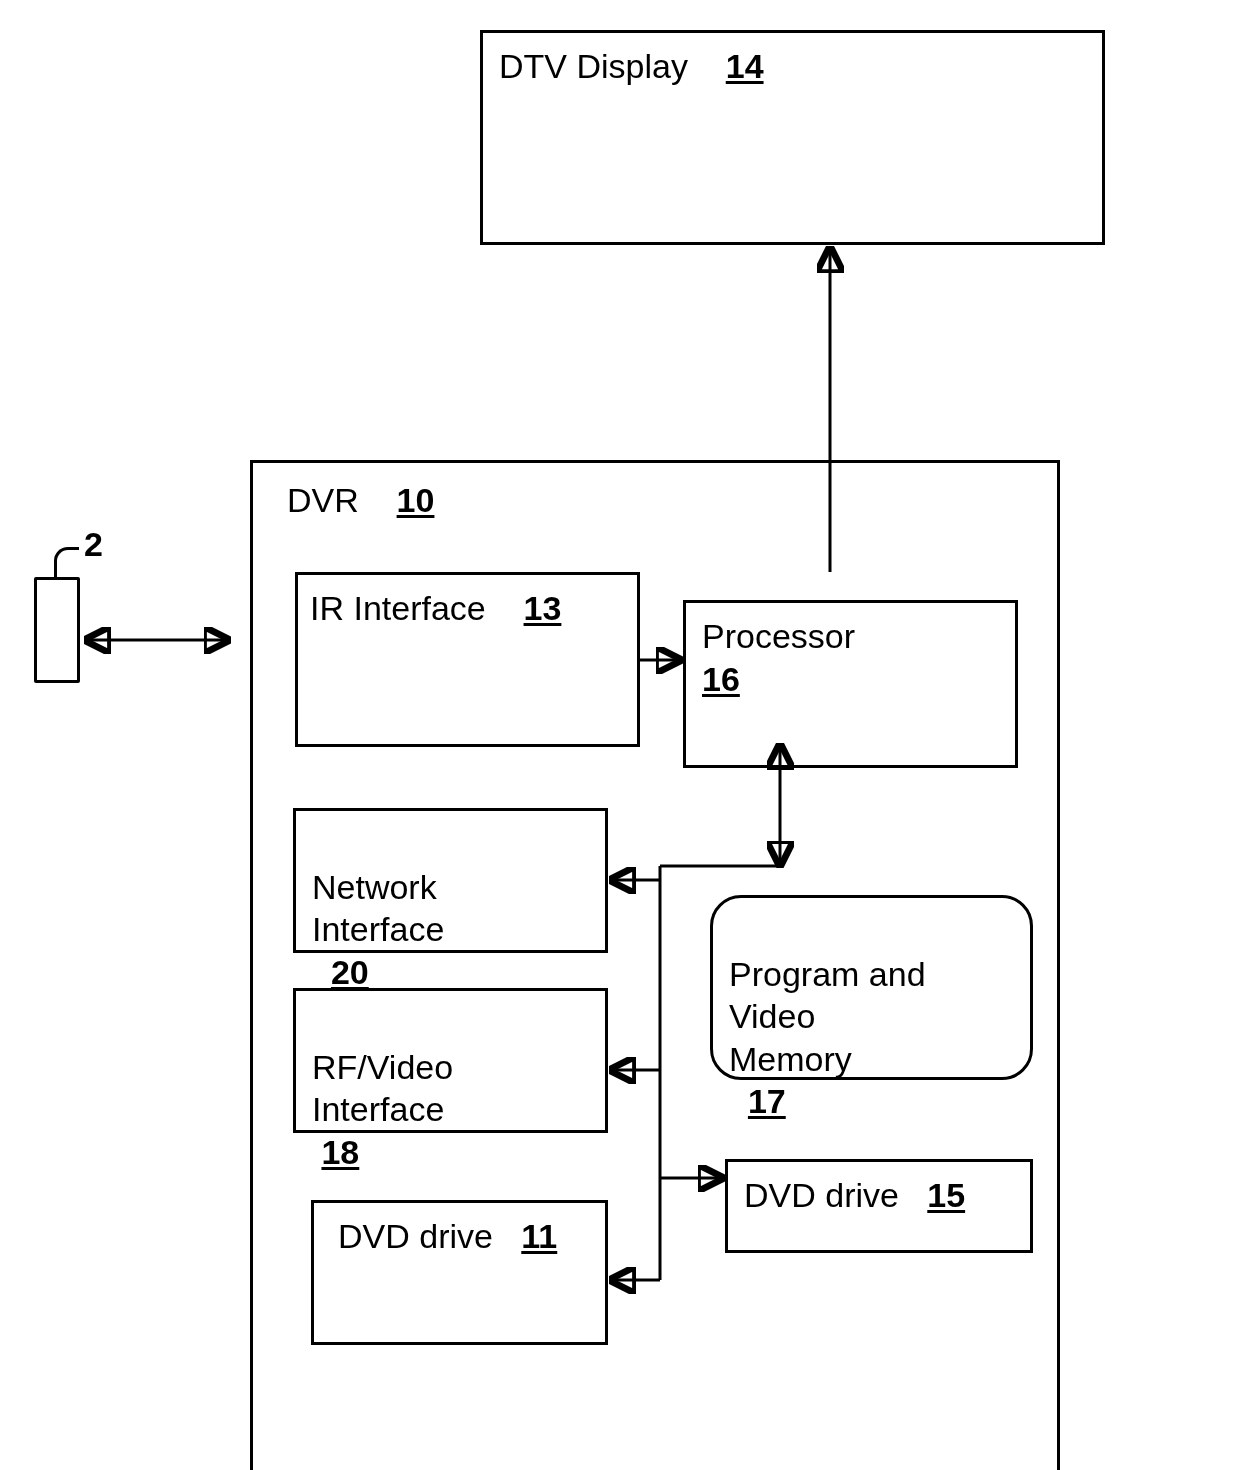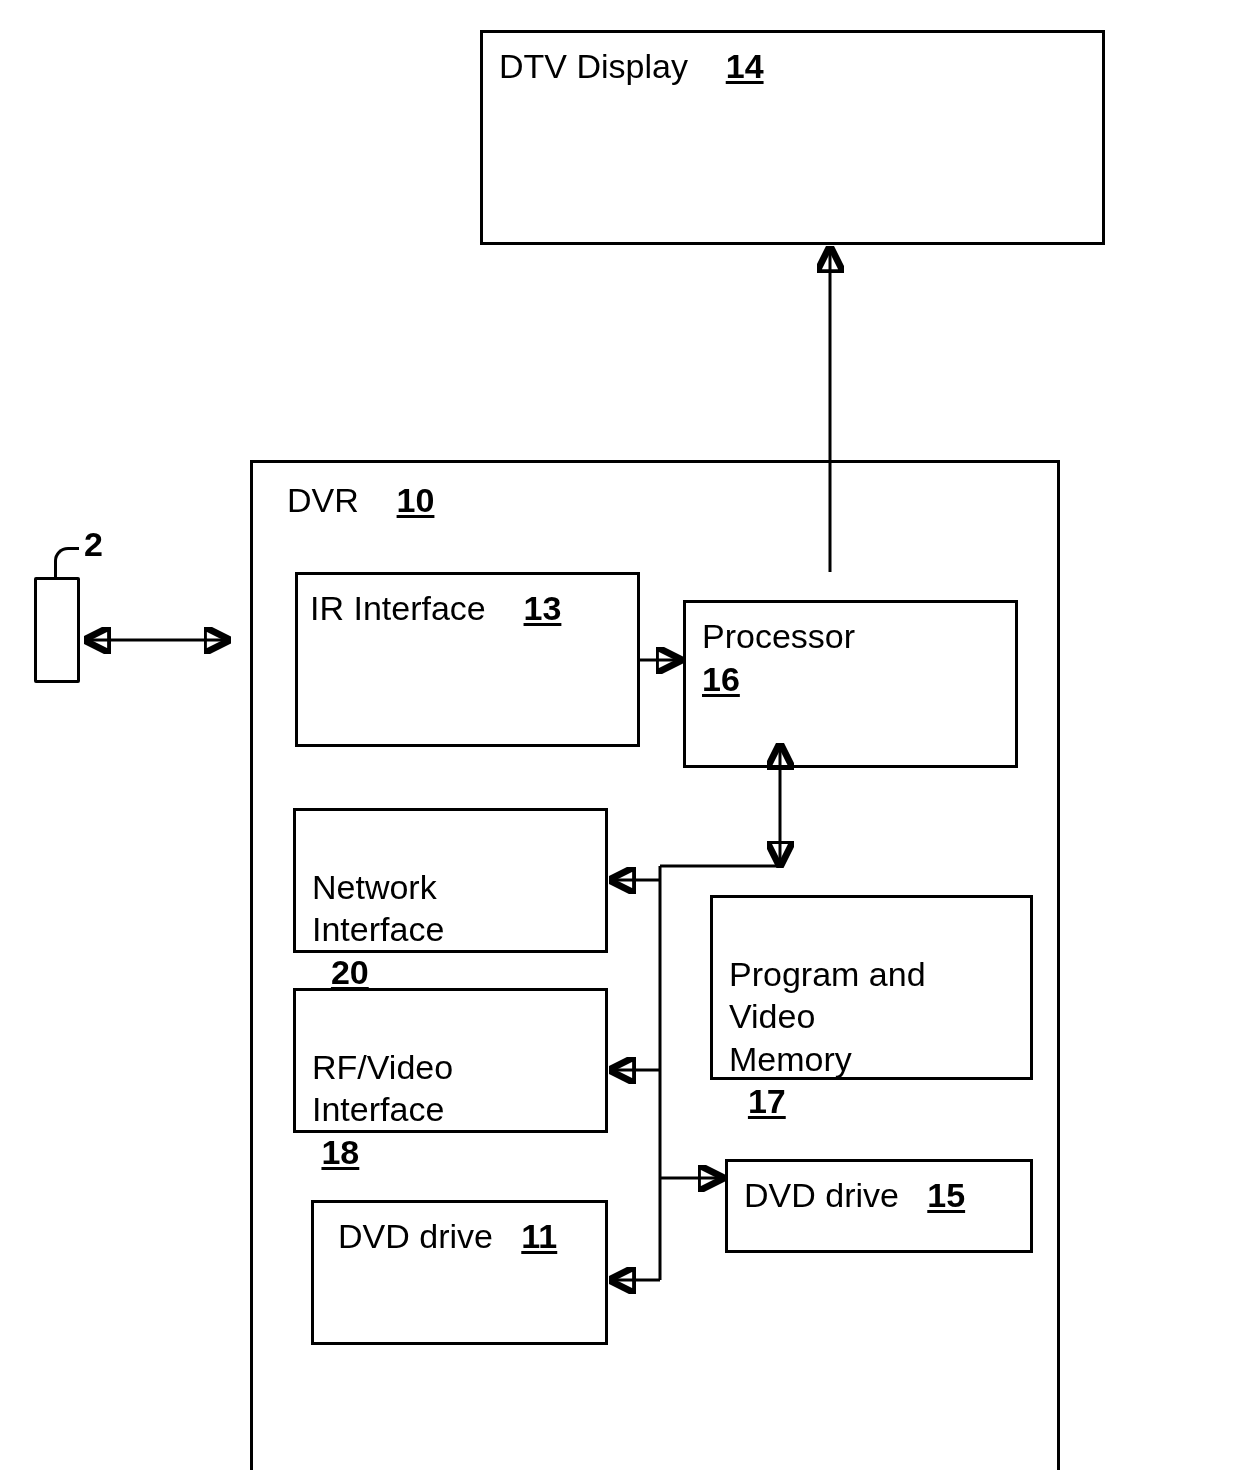--- a/index.html
+++ b/index.html
@@ -113,21 +113,21 @@
 Interface</span>
   &nbsp;<span class="ref">18</span>
 </div>
 
 <div class="box" style="left:311px; top:1200px; width:297px; height:145px;padding-left:24px;">
   <span class="lbl">DVD drive</span>
   &nbsp;
   <span class="ref">11</span>
 </div>
 
-<div class="box" style="left:710px; top:895px; width:323px; height:185px; white-space:pre-line;">
+<div class="box" style="left:710px; top:895px; width:323px; height:185px; white-space:pre-line;border-radius:31px;">
   <span class="lbl">Program and
 Video
 Memory</span>
   &nbsp;&nbsp;<span class="ref">17</span>
 </div>
 
 <div class="box" style="left:725px; top:1159px; width:308px; height:94px;">
   <span class="lbl">DVD drive</span>
   &nbsp;
   <span class="ref">15</span>

